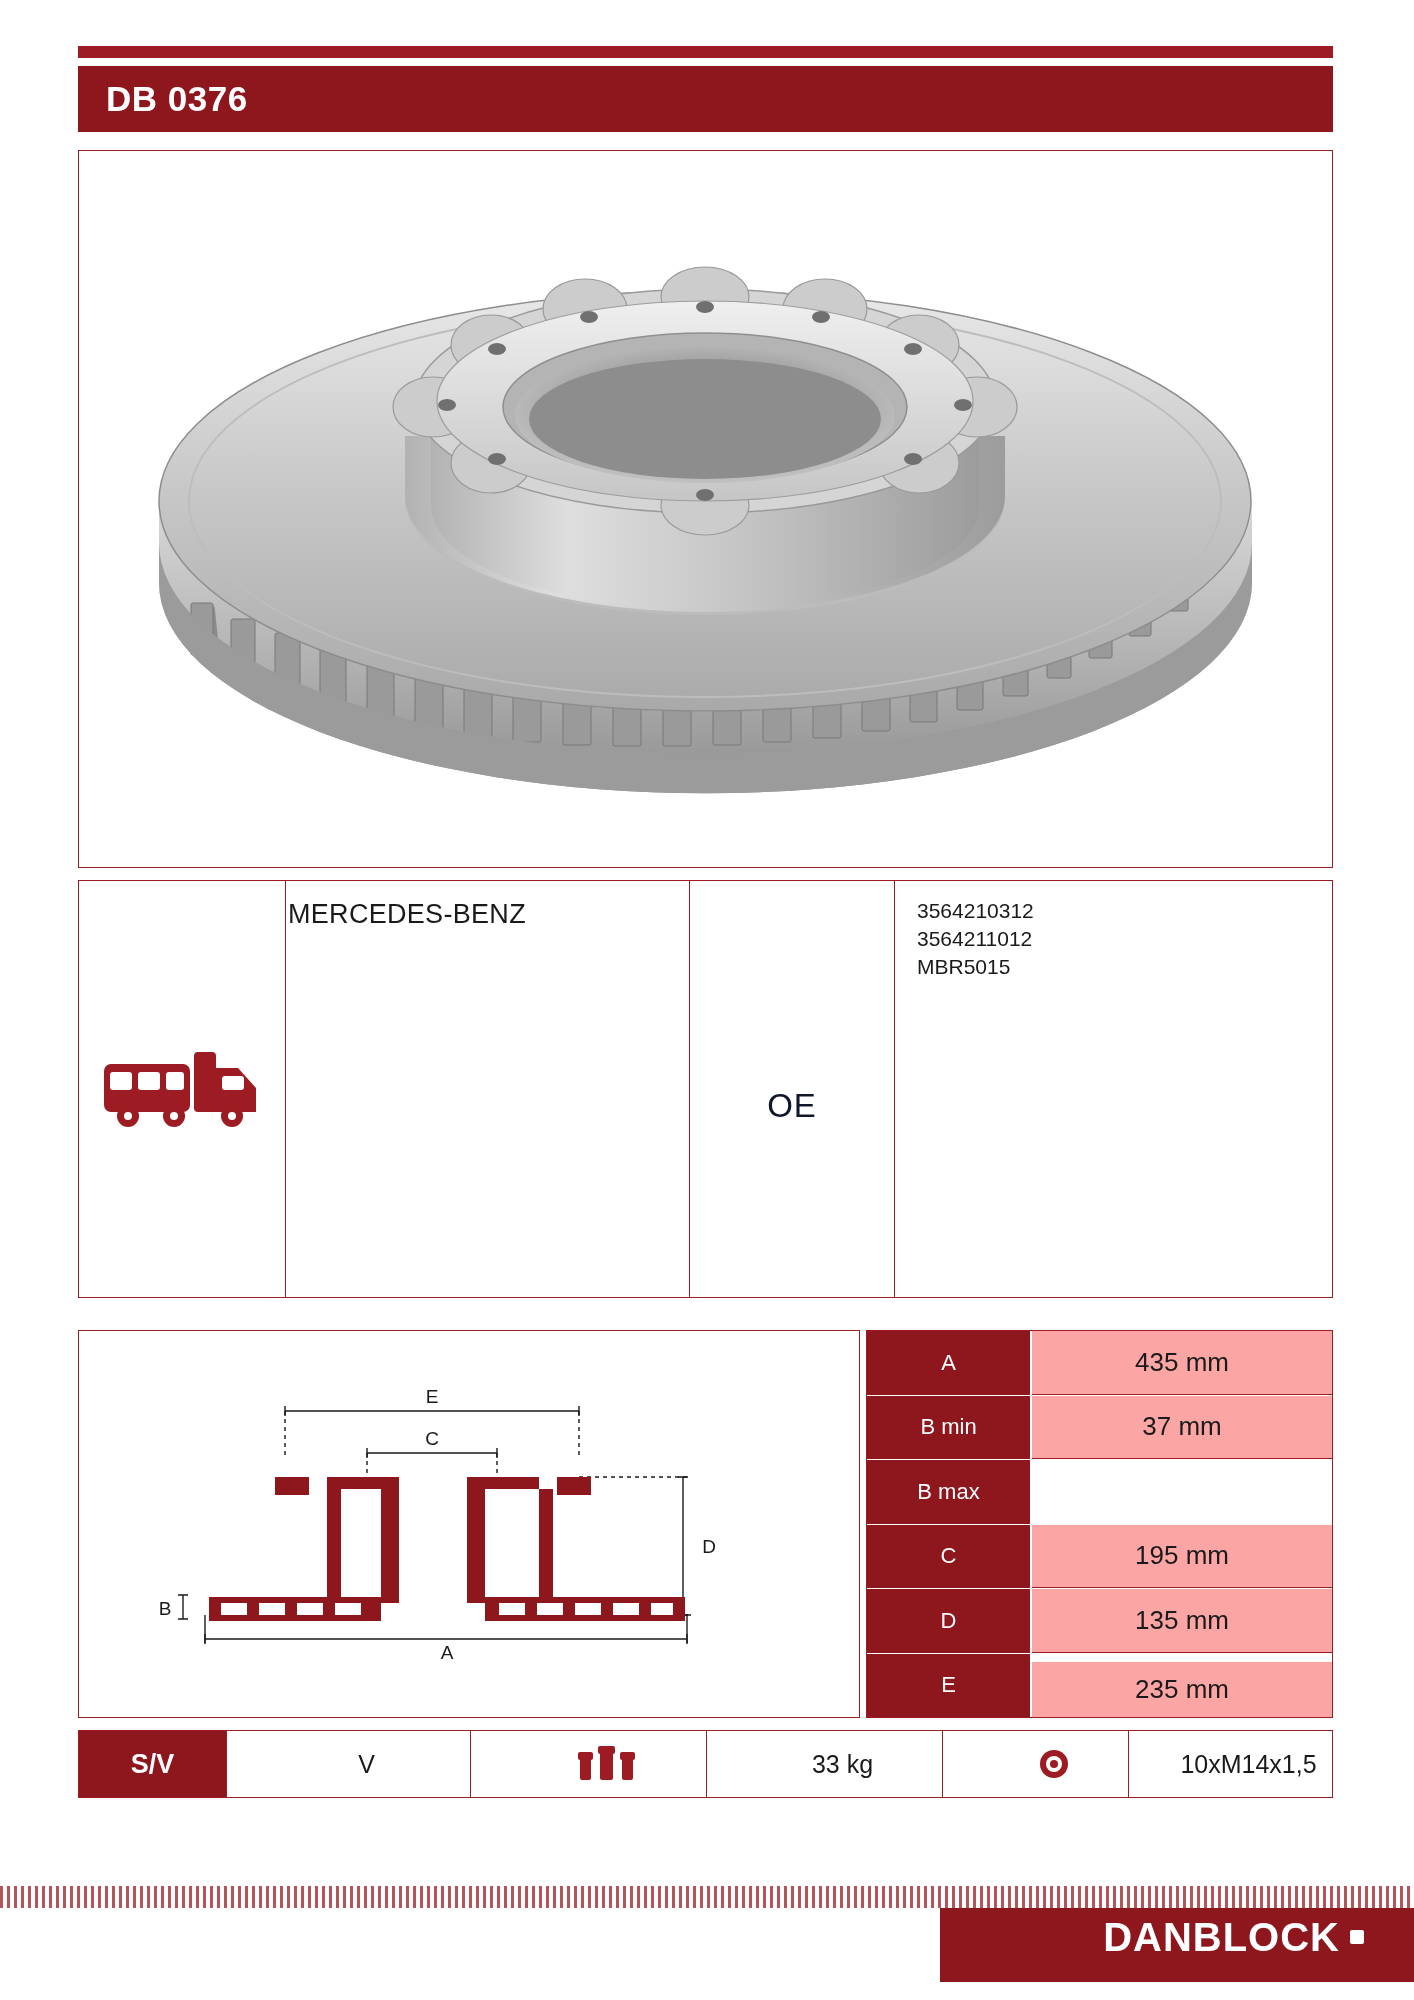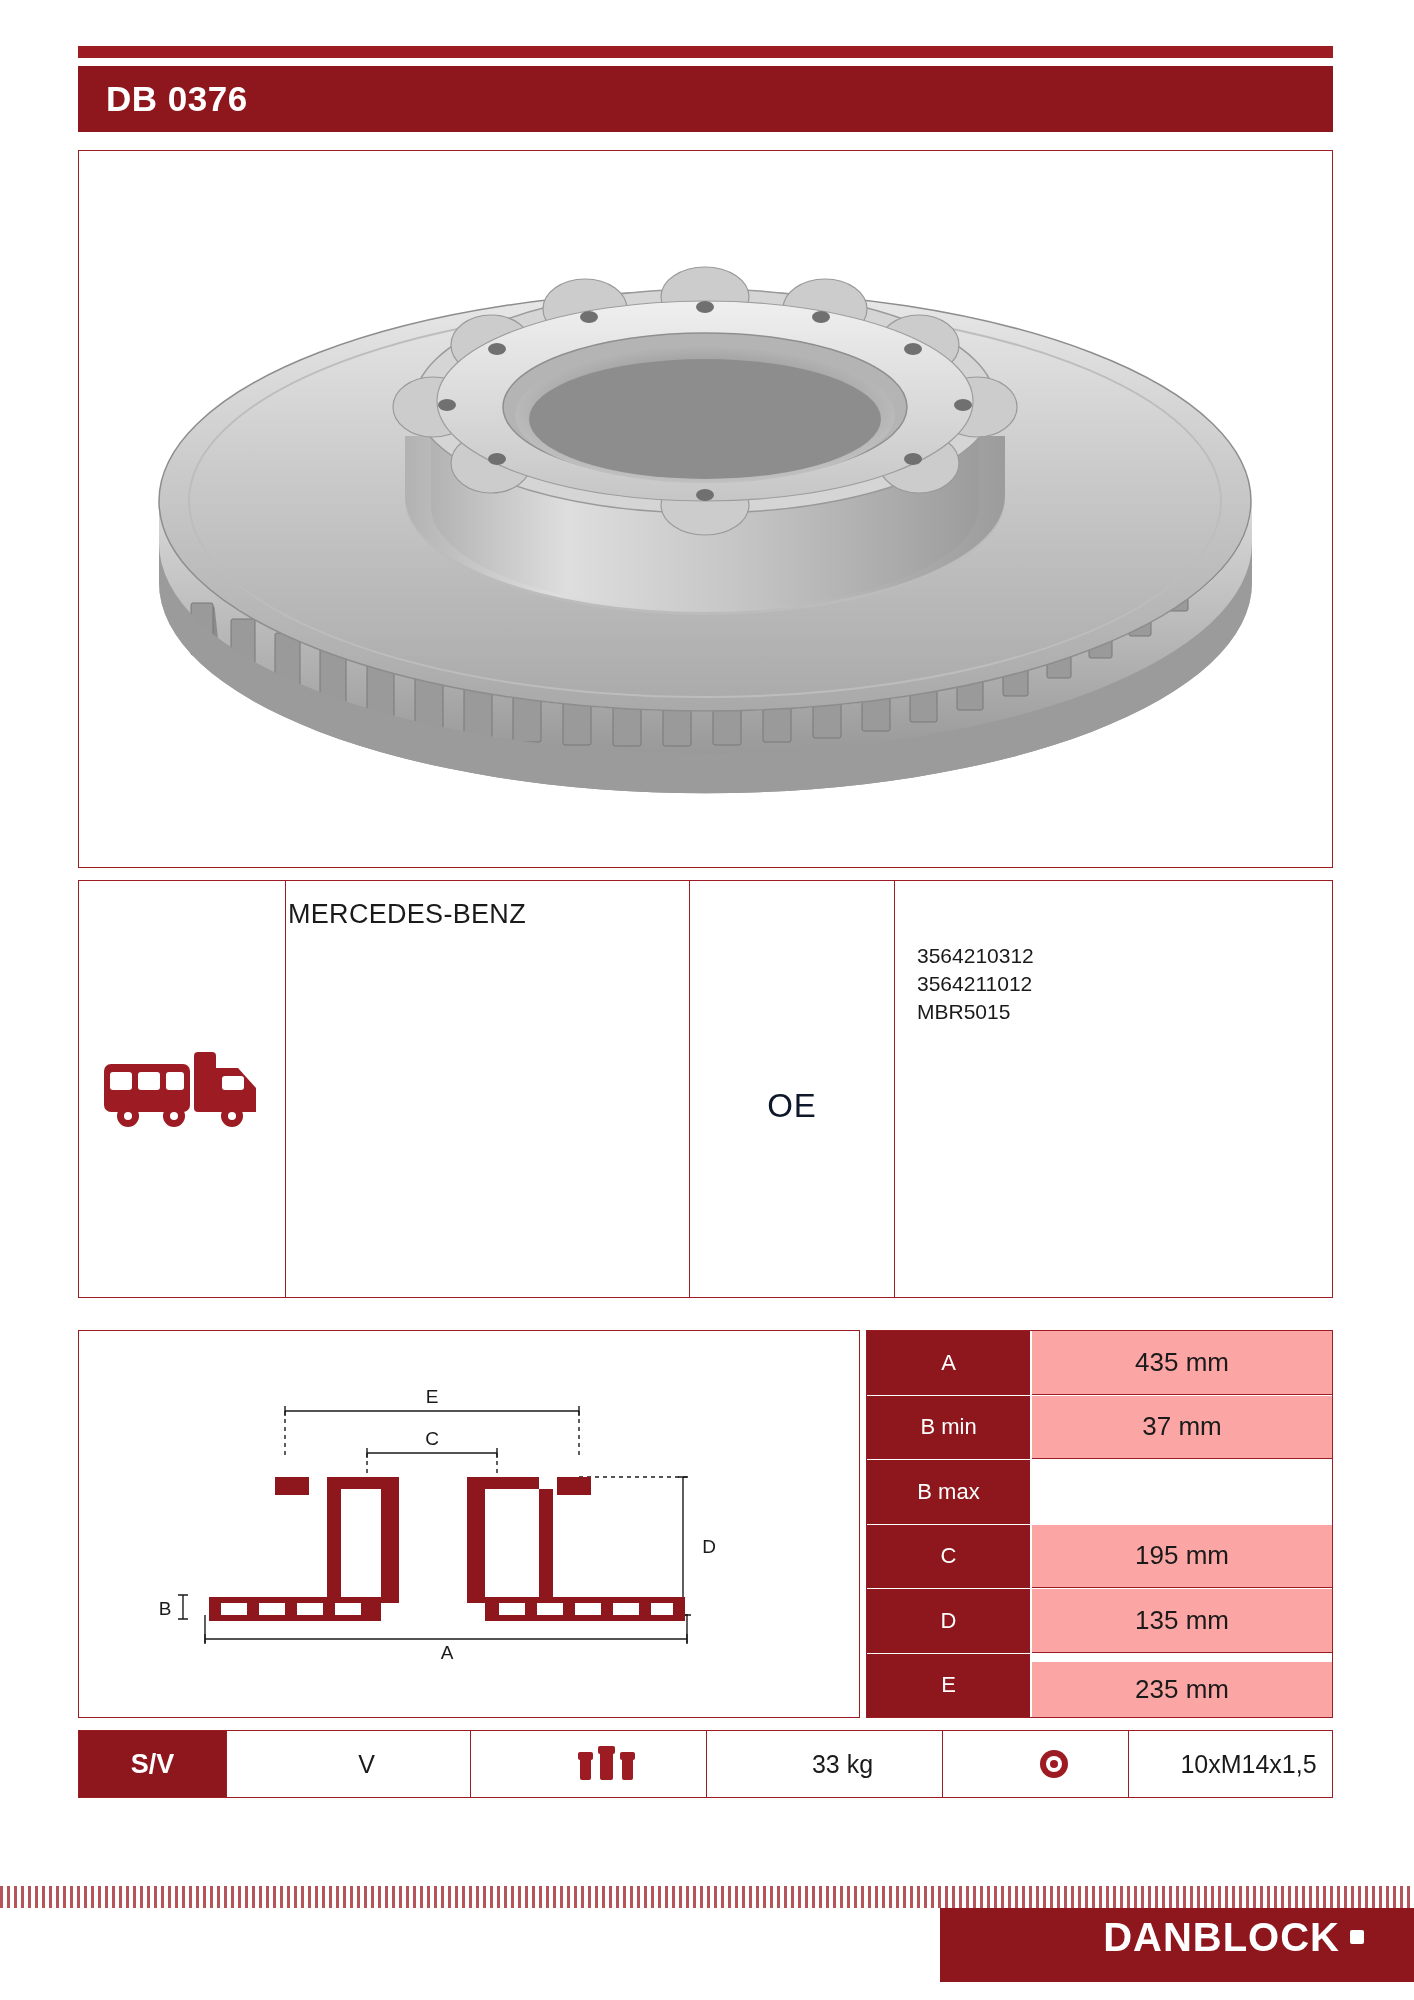--- a/index.html
+++ b/index.html
@@ -47,21 +47,21 @@
   .c-oe { width:205px; }
   .c-num { flex:1; }
   .brand-text {
     position:absolute; left:2px; top:18px; font-size:27px; letter-spacing:0.3px;
   }
   .oe-text {
     position:absolute; left:0; right:0; top:206px; text-align:center;
     color:#0f172a; font-size:33px; letter-spacing:1px;
   }
   .num-list {
-    position:absolute; left:22px; top:16px; font-size:21px; line-height:1.33;margin-top:45px;
+    position:absolute; left:22px; top:16px; font-size:21px; line-height:1.33;
   }
   .truck-icon {
     position:absolute; left:50%; top:50%; transform:translate(-50%,-50%);
   }
   
   .dim-panel {
     position:absolute; left:78px; top:1330px; width:782px; height:388px;
     border:1px solid #9d1b22; background:#fff;
   }
   .spec-table {

